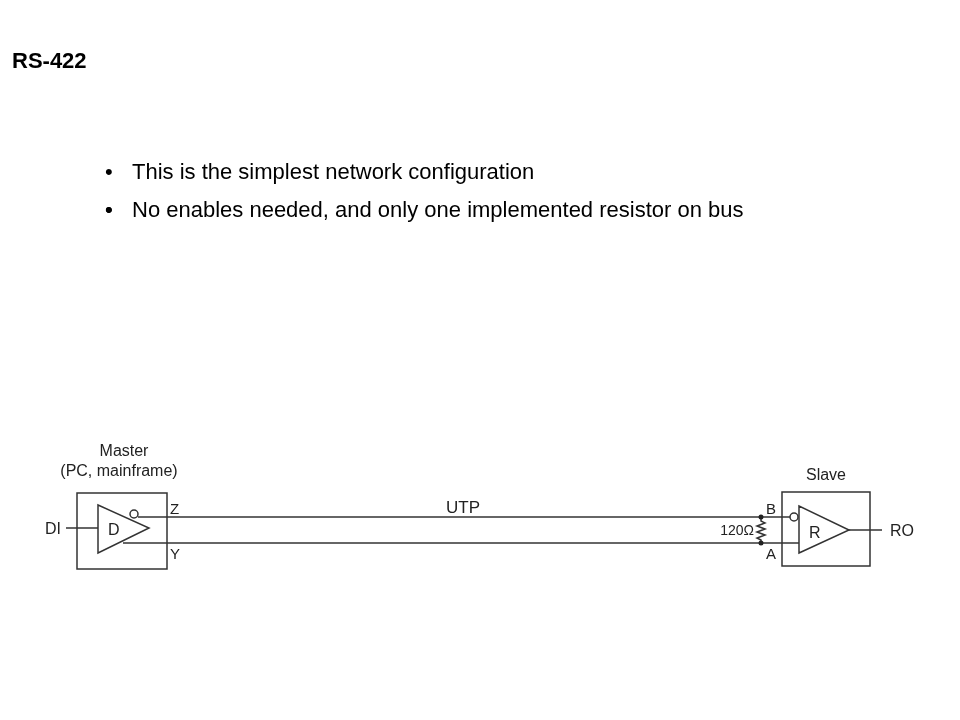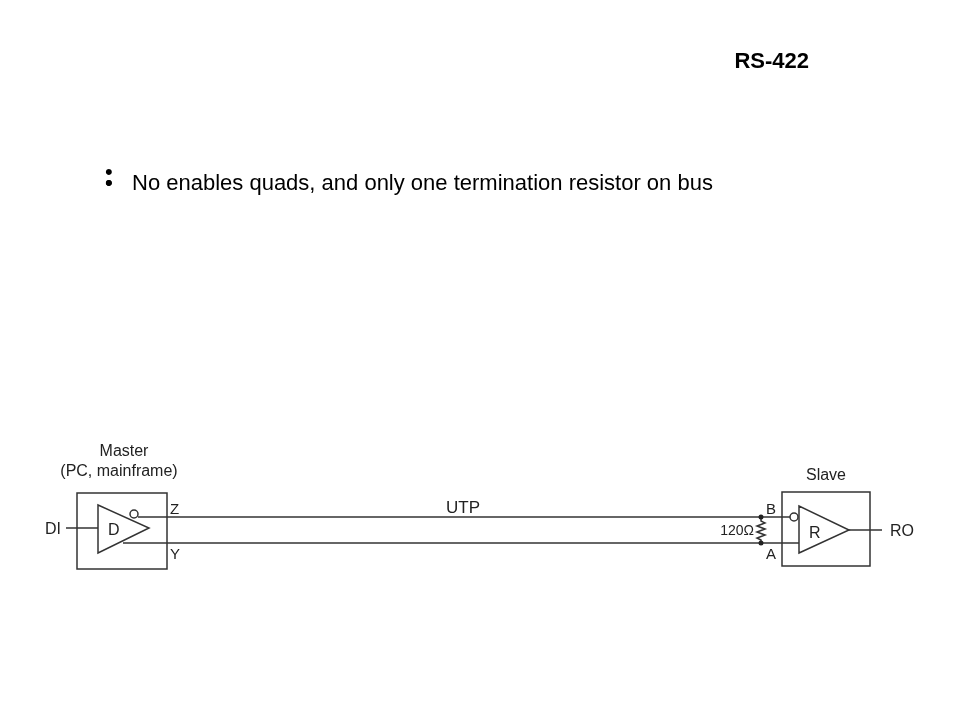--- a/index.html
+++ b/index.html
@@ -1,32 +1,32 @@
 <!DOCTYPE html>
 <html><head>
 <meta charset="utf-8">
 <style>
   html, body { margin:0; padding:0; background:#ffffff; }
   body { width:960px; height:720px; position:relative; overflow:hidden; font-family:"Liberation Sans", sans-serif; color:#000; }
-  .title { position:absolute; left:0; width:809px; top:48px; text-align:right; font-weight:bold; font-size:22px; }
+  .title { position:absolute; left:12px; width:809px; top:48px; text-align:left; font-weight:bold; font-size:22px; }
   .bullets { position:absolute; left:105px; top:158px; width:760px; margin:0; padding:0; list-style:none; font-size:22px; line-height:27px; }
   .bullets li { position:relative; padding-left:27px; margin-bottom:11px; }
   .bullets li .dot { position:absolute; left:0; top:0; }
   .diagram { position:absolute; left:0; top:430px; }
   .diagram text { font-family:"Liberation Sans", sans-serif; fill:#222; }
 </style>
 </head>
 <body>
 
 <div class="title">RS-422</div>
 
 <ul class="bullets">
+  <li><span class="dot">•</span><span>This is the simplest network configuration</span></li>
   <li><span class="dot">•</span></li>
-  <li><span class="dot">•</span></li>
-  <li><span class="dot">•</span><span>No enables quads, and only one termination resistor on bus</span></li>
+  <li><span class="dot">•</span><span>No enables needed, and only one implemented resistor on bus</span></li>
 </ul>
 
 <svg class="diagram" width="960" height="160" viewBox="0 430 960 160">
   <g stroke="#333" stroke-width="1.5" fill="none">
 
     <rect x="77" y="493" width="90" height="76"></rect>
 
     <polygon points="98,505 98,553 149,528"></polygon>
     <circle cx="134" cy="514" r="4" fill="#fff"></circle>
 

